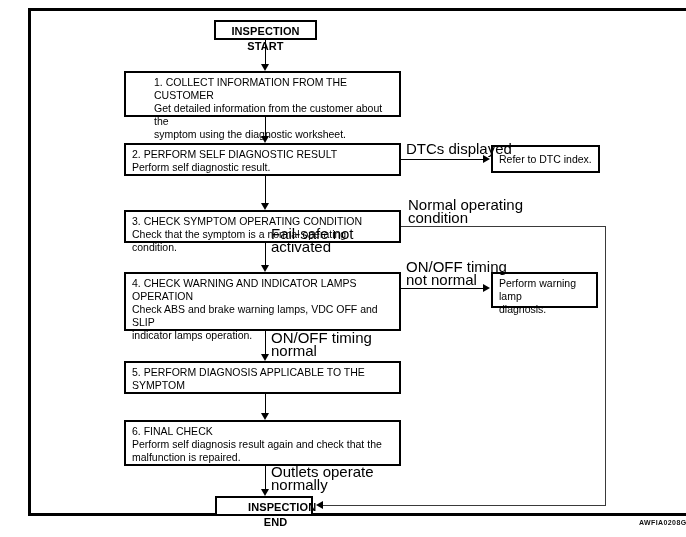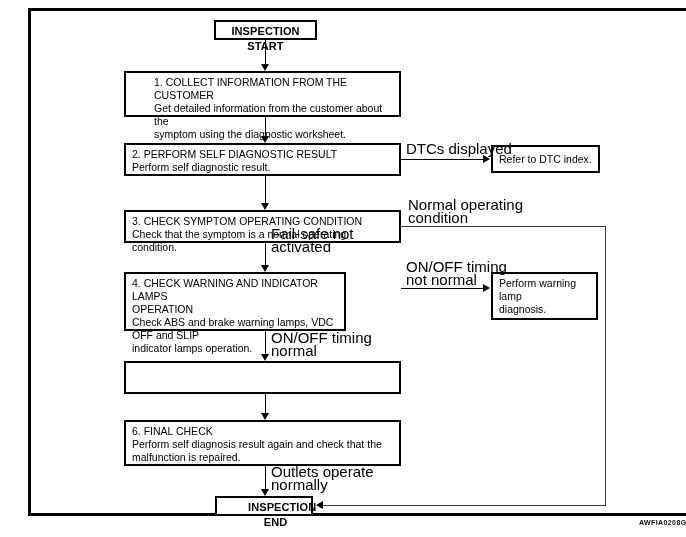--- a/index.html
+++ b/index.html
@@ -137,33 +137,34 @@
 
   <div class="node" style="left:471px; top:145px; width:109px; height:28px; padding-top:6px;">
     <span class="body">Refer to DTC index.</span>
   </div>
 
   <div class="node" style="left:104px; top:210px; width:277px; height:33px;">
     <span class="title">3. CHECK SYMPTOM OPERATING CONDITION</span>
     <span class="body"> Check that the symptom is a normal operating condition.</span>
   </div>
 
-  <div class="node" style="left:104px; top:272px; width:222px; height:59px;">
+  <div class="node" style="left:104px; top:272px; width:277px; height:59px;">
     <span class="title">4. CHECK WARNING AND INDICATOR LAMPS
 OPERATION</span>
     <span class="body">Check ABS and brake warning lamps, VDC OFF and SLIP
 indicator lamps operation.</span>
   </div>
 
-  <div class="node" style="left:471px; top:272px; width:107px; height:48px;">
+  <div class="node" style="left:471px; top:272px; width:107px; height:36px;">
     <span class="body">Perform warning lamp
 diagnosis.</span>
   </div>
 
   <div class="node" style="left:104px; top:361px; width:277px; height:33px;">
+    <span class="title">5. PERFORM DIAGNOSIS APPLICABLE TO THE SYMPTOM</span>
   </div>
 
   <div class="node" style="left:104px; top:420px; width:277px; height:46px;">
     <span class="title">6. FINAL CHECK</span>
     <span class="body">Perform self diagnosis result again and check that the
 malfunction is repaired.</span>
   </div>
 
   <div class="node terminal" style="left:195px; top:496px; width:98px; height:20px;padding-left:31px;">
     <span class="title">INSPECTION END</span>

